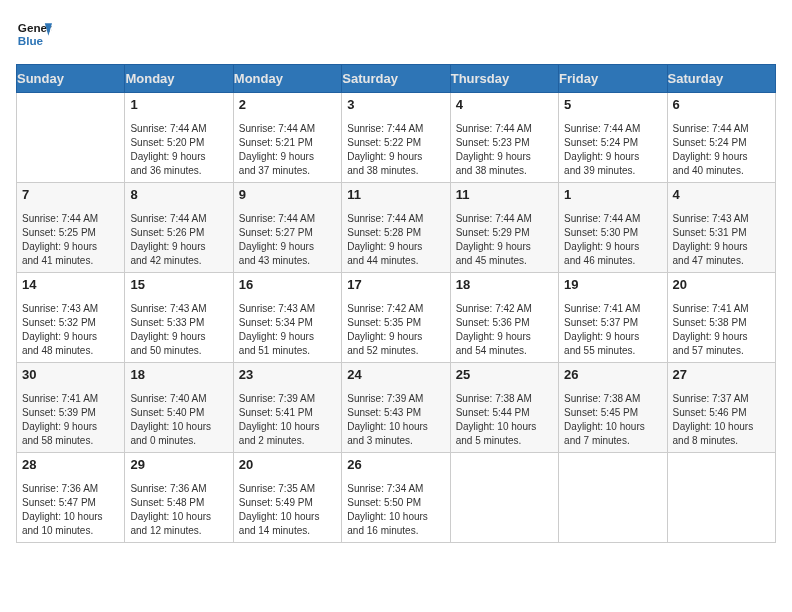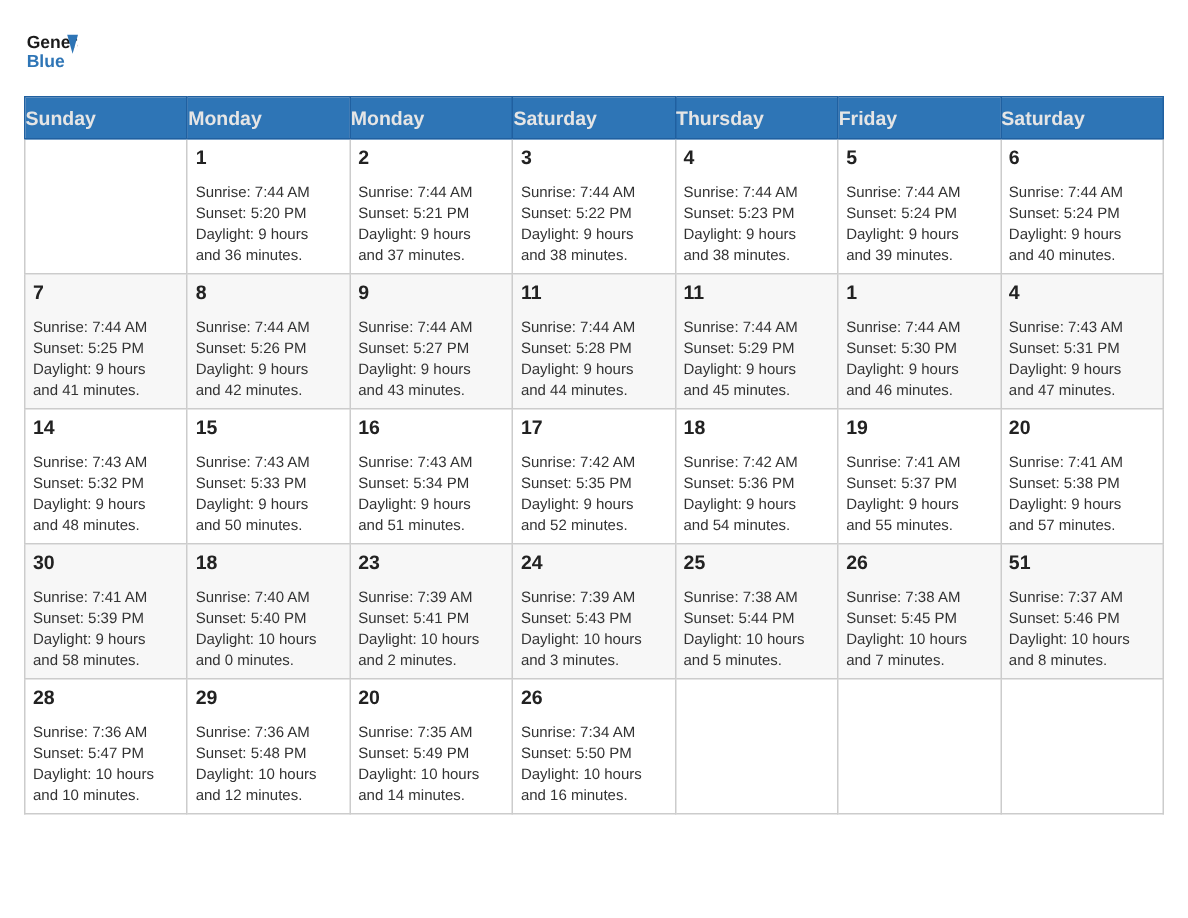--- a/index.html
+++ b/index.html
@@ -216,21 +216,21 @@
         </td>
         <td>
           <span class="day-number">25</span>
           <div class="day-info">Sunrise: 7:38 AM<br>Sunset: 5:44 PM<br>Daylight: 10 hours<br>and 5 minutes.</div>
         </td>
         <td>
           <span class="day-number">26</span>
           <div class="day-info">Sunrise: 7:38 AM<br>Sunset: 5:45 PM<br>Daylight: 10 hours<br>and 7 minutes.</div>
         </td>
         <td>
-          <span class="day-number">51</span>
+          <span class="day-number">27</span>
           <div class="day-info">Sunrise: 7:37 AM<br>Sunset: 5:46 PM<br>Daylight: 10 hours<br>and 8 minutes.</div>
         </td>
       </tr>
       <tr>
         <td>
           <span class="day-number">28</span>
           <div class="day-info">Sunrise: 7:36 AM<br>Sunset: 5:47 PM<br>Daylight: 10 hours<br>and 10 minutes.</div>
         </td>
         <td>
           <span class="day-number">29</span>

